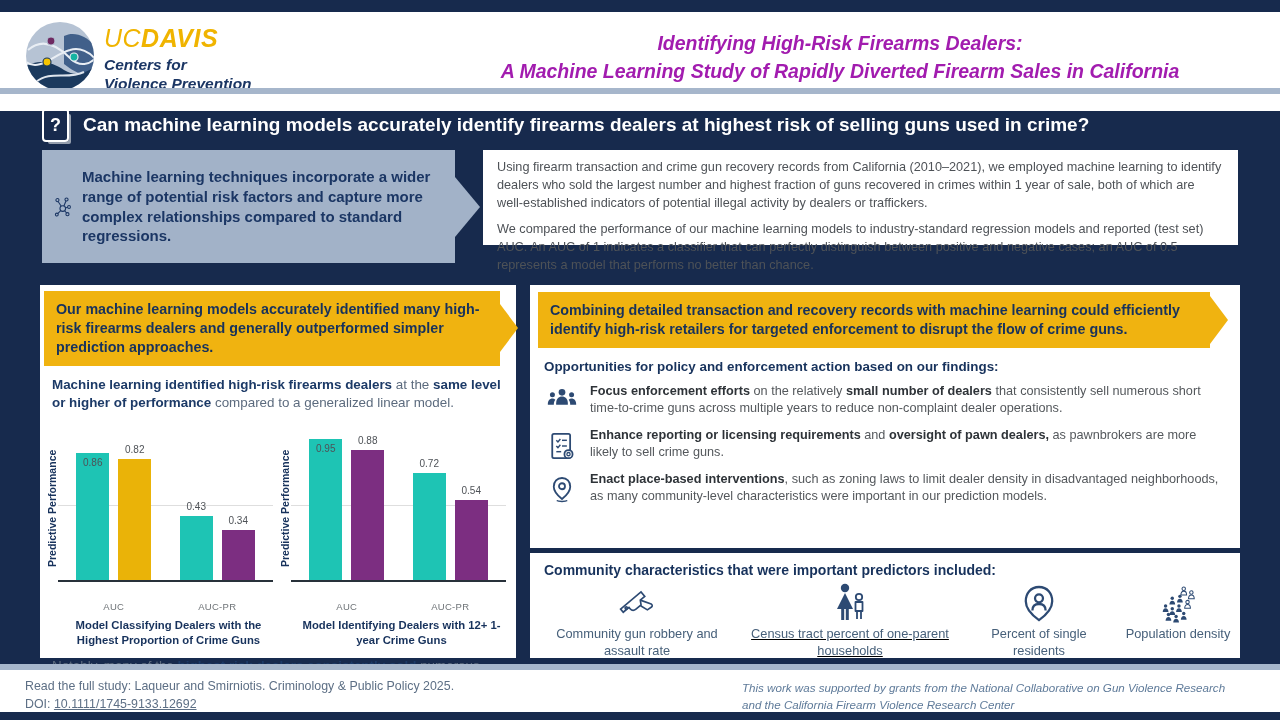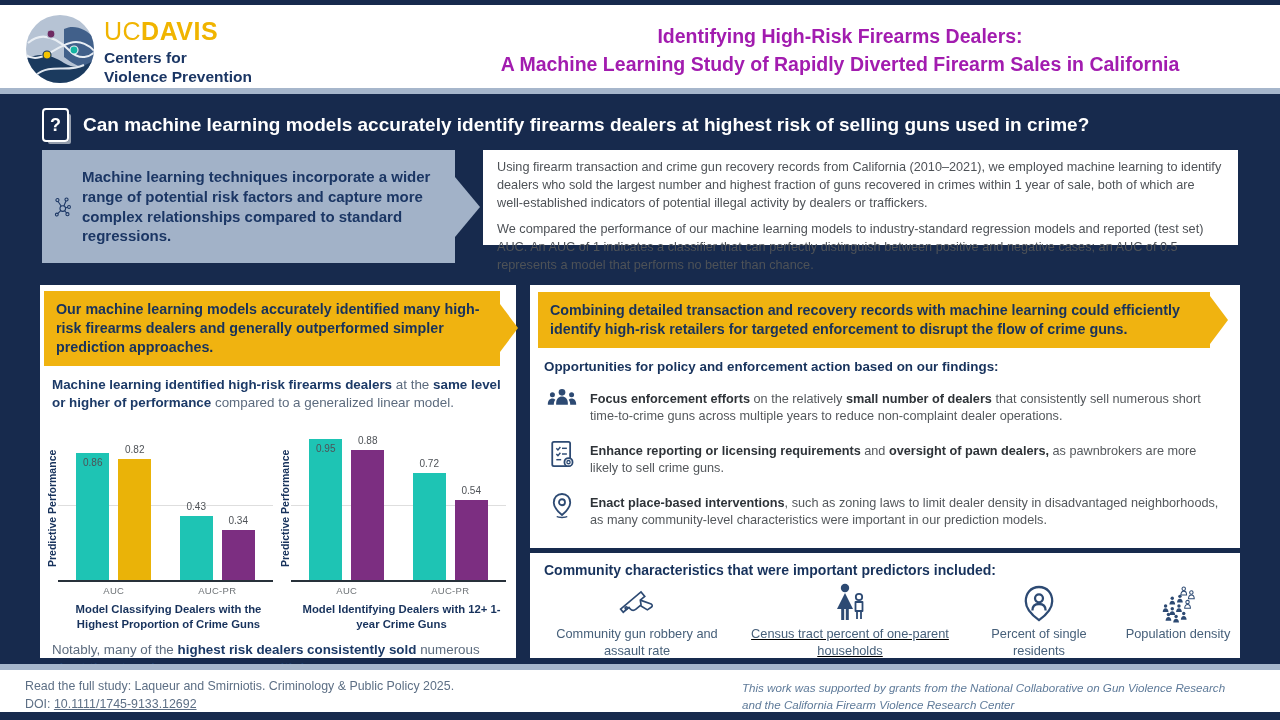--- a/index.html
+++ b/index.html
@@ -1,20 +1,20 @@
 <!DOCTYPE html>
 <html><head>
 <meta charset="utf-8">
 <style>
   * { box-sizing: border-box; margin: 0; padding: 0; }
   body { font-family: "Liberation Sans", sans-serif; background:#0e1d38; }
   #stage { position:relative; width:1280px; height:720px; background:#172a4d; overflow:hidden; }
 
   
-  .header { position:absolute; left:0; top:5px; width:1280px; height:88px; background:#ffffff; }
+  .header { position:absolute; left:0; top:12px; width:1280px; height:99px; background:#ffffff;font-style:italic; }
   .hdr-divider { position:absolute; left:0; top:88px; width:1280px; height:6px; background:#a6b6cb; }
   .logo { position:absolute; left:24px; top:8px; width:72px; height:72px; }
   .brand { position:absolute; left:104px; top:12px; line-height:1.15; }
   .brand-uc { font-size:25px; font-weight:500; color:#f0b400; letter-spacing:.5px; }
   .brand-davis { font-size:25px; font-weight:800; color:#f0b400; letter-spacing:.5px; }
   .brand-org { font-size:15.5px; font-weight:600; color:#1b3664; margin-top:2px; line-height:1.25; }
   .title { position:absolute; left:420px; top:18px; width:840px; text-align:center;
            font-size:19.5px; font-weight:700; color:#a21caf; line-height:1.42; }
 
   
@@ -62,29 +62,29 @@
   .ylab { writing-mode:vertical-rl; transform:rotate(180deg); font-size:10.5px; font-weight:700; color:#17325c;
           height:148px; margin-top:16px; text-align:center; }
   .plotcol { flex:1; }
   .plot { position:relative; height:148px; border-bottom:2px solid #28313a; margin-top:16px; margin-right:6px; }
   .gridline { position:absolute; left:0; right:0; height:1px; background:#dedede; }
   .groups { position:absolute; left:0; right:0; top:0; bottom:0; display:flex; align-items:flex-end; justify-content:space-around; padding:0 4px; }
   .group { display:flex; gap:9px; align-items:flex-end; }
   .bar { width:33px; position:relative; }
   .barlab { position:absolute; top:-15px; left:50%; transform:translateX(-50%); font-size:10px; color:#4e5257; white-space:nowrap; }
   .barlab.inside { top:4px; }
-  .ticks { display:flex; justify-content:space-around; padding:3px 4px 0; margin-right:6px; }
+  .ticks { display:flex; justify-content:space-around; padding:19px 4px 0; margin-right:6px; }
   .tick { width:75px; text-align:center; font-size:9.5px; color:#6e7377; letter-spacing:.3px; }
   .caption { font-size:11.3px; font-weight:700; color:#17325c; text-align:center; line-height:1.35; margin:6px auto 0; max-width:205px; }
 
   
   .opps-heading { margin:11px 0 9px 14px; font-size:13.4px; font-weight:700; color:#17325c; }
   .bullet { display:flex; gap:10px; margin:0 18px 9px 14px; }
   .bullet-icon { width:36px; min-width:36px; display:flex; align-items:flex-start; justify-content:center; padding-top:4px; }
-  .bullet-text { font-size:12.7px; line-height:1.38;margin-top:8px; }
+  .bullet-text { font-size:12.7px; line-height:1.38; }
 
   
   .comm-heading { margin:9px 0 0 14px; font-size:14px; font-weight:700; color:#17325c; }
   .comm-items { display:flex; margin-top:4px; }
   .comm-item { text-align:center; }
   .ci-1 { margin-left:12px; width:190px; }
   .ci-2 { margin-left:13px; width:210px;text-decoration:underline; }
   .ci-3 { margin-left:9px;  width:150px; }
   .ci-4 { margin-left:4px;  width:120px; }
   .comm-icon { height:44px; display:flex; align-items:center; justify-content:center; }

